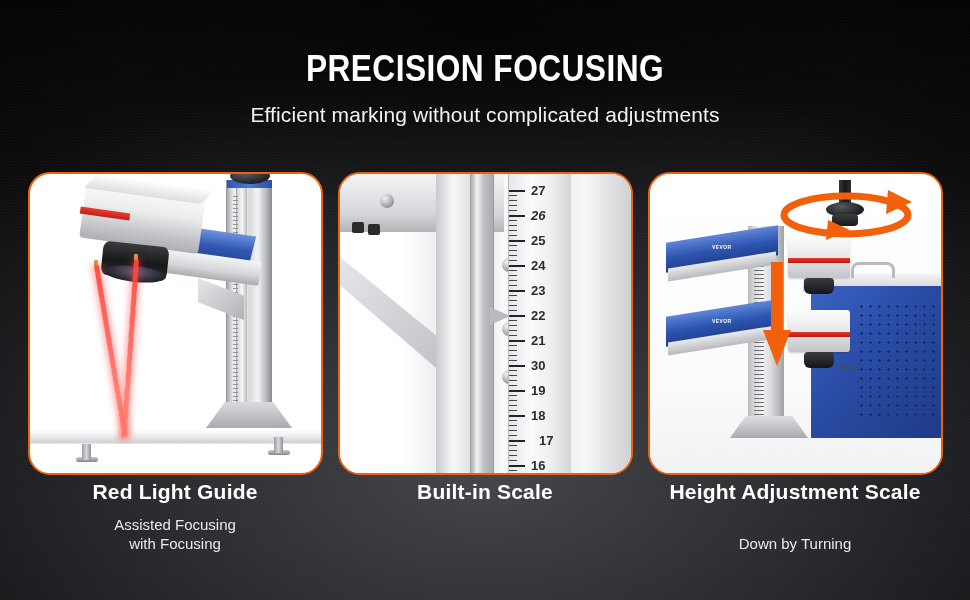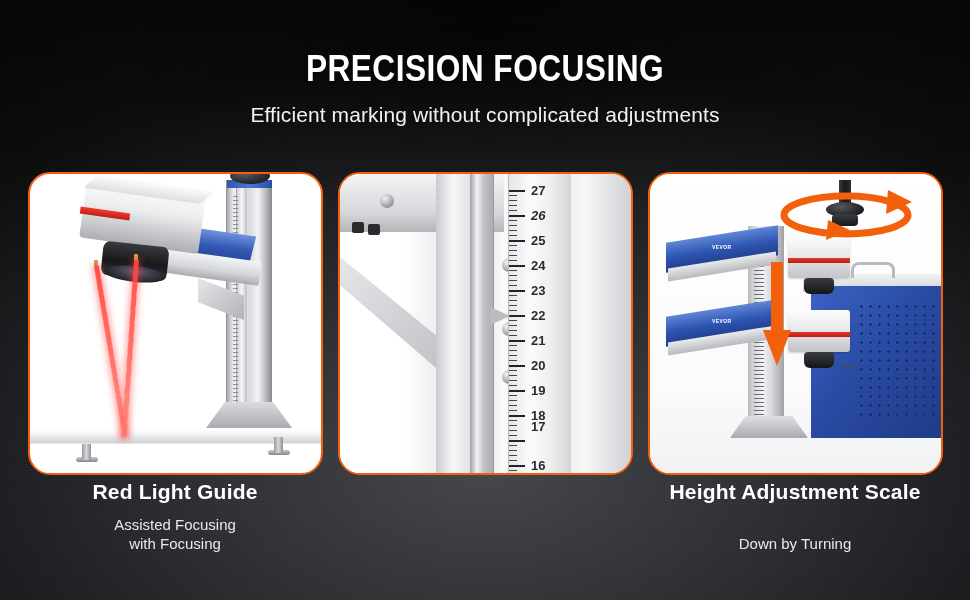--- a/index.html
+++ b/index.html
@@ -360,39 +360,39 @@
               <div class="tick tickminor" style="top: 151px;"></div>
               <div class="tick tickminor" style="top: 156px;"></div>
               <div class="tick tickminor" style="top: 161px;"></div>
               <div class="tick tickmajor" style="top: 166px;"></div>
               <div class="rnum" style="top: 159px;">21</div>
               <div class="tick tickminor" style="top: 171px;"></div>
               <div class="tick tickminor" style="top: 176px;"></div>
               <div class="tick tickminor" style="top: 181px;"></div>
               <div class="tick tickminor" style="top: 186px;"></div>
               <div class="tick tickmajor" style="top: 191px;"></div>
-              <div class="rnum" style="top: 184px;">20</div>
+              <div class="rnum" style="top: 184px;">30</div>
               <div class="tick tickminor" style="top: 196px;"></div>
               <div class="tick tickminor" style="top: 201px;"></div>
               <div class="tick tickminor" style="top: 206px;"></div>
               <div class="tick tickminor" style="top: 211px;"></div>
               <div class="tick tickmajor" style="top: 216px;"></div>
               <div class="rnum" style="top: 209px;">19</div>
               <div class="tick tickminor" style="top: 221px;"></div>
               <div class="tick tickminor" style="top: 226px;"></div>
               <div class="tick tickminor" style="top: 231px;"></div>
               <div class="tick tickminor" style="top: 236px;"></div>
               <div class="tick tickmajor" style="top: 241px;"></div>
               <div class="rnum" style="top: 234px;">18</div>
               <div class="tick tickminor" style="top: 246px;"></div>
               <div class="tick tickminor" style="top: 251px;"></div>
               <div class="tick tickminor" style="top: 256px;"></div>
               <div class="tick tickminor" style="top: 261px;"></div>
               <div class="tick tickmajor" style="top: 266px;"></div>
-              <div class="rnum" style="top: 245px;">17</div>
+              <div class="rnum" style="top: 259px; margin-left: 8px;">17</div>
               <div class="tick tickminor" style="top: 271px;"></div>
               <div class="tick tickminor" style="top: 276px;"></div>
               <div class="tick tickminor" style="top: 281px;"></div>
               <div class="tick tickminor" style="top: 286px;"></div>
               <div class="tick tickmajor" style="top: 291px;"></div>
               <div class="rnum" style="top: 284px;">16</div>
               <div class="tick tickminor" style="top: 296px;"></div>
             </div>
         </div>
         <div class="pointer" style="top: 133px;"></div>
@@ -447,20 +447,21 @@
 
   <div class="captions">
     <div class="cap c1">
       <div class="cap-title">Red Light Guide</div>
       <div class="cap-sub">
         <span>Assisted Focusing</span><br>
         <span>with Focusing</span>
       </div>
     </div>
     <div class="cap c2">
+      <div class="cap-title">Built-in Scale</div>
     </div>
     <div class="cap c3">
       <div class="cap-title">Height Adjustment Scale</div>
       <div class="cap-sub">
         <br>
         <span>Down by Turning</span>
       </div>
     </div>
   </div>
 

